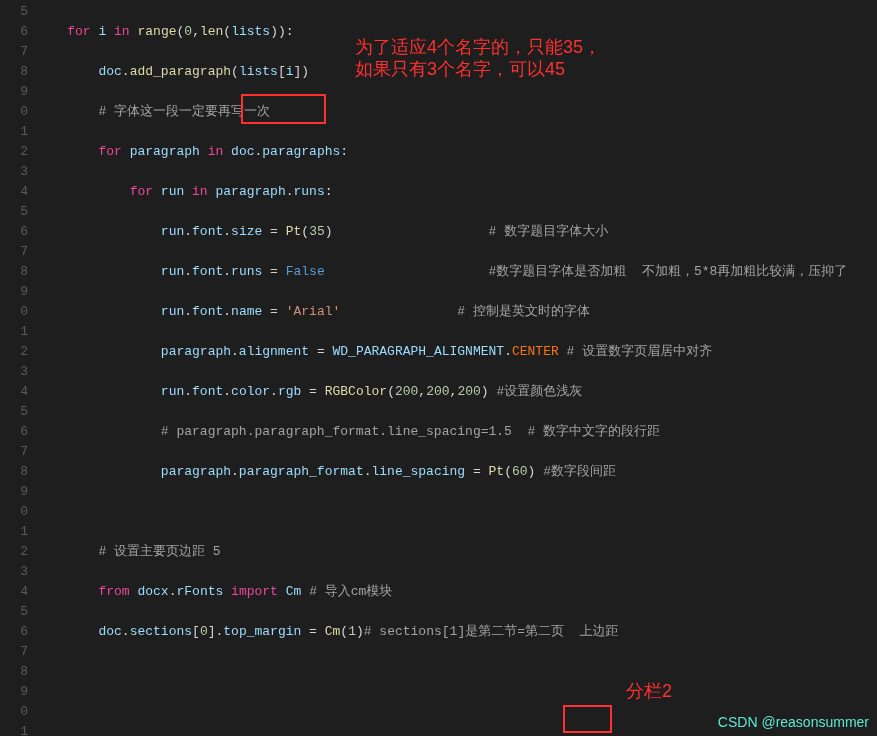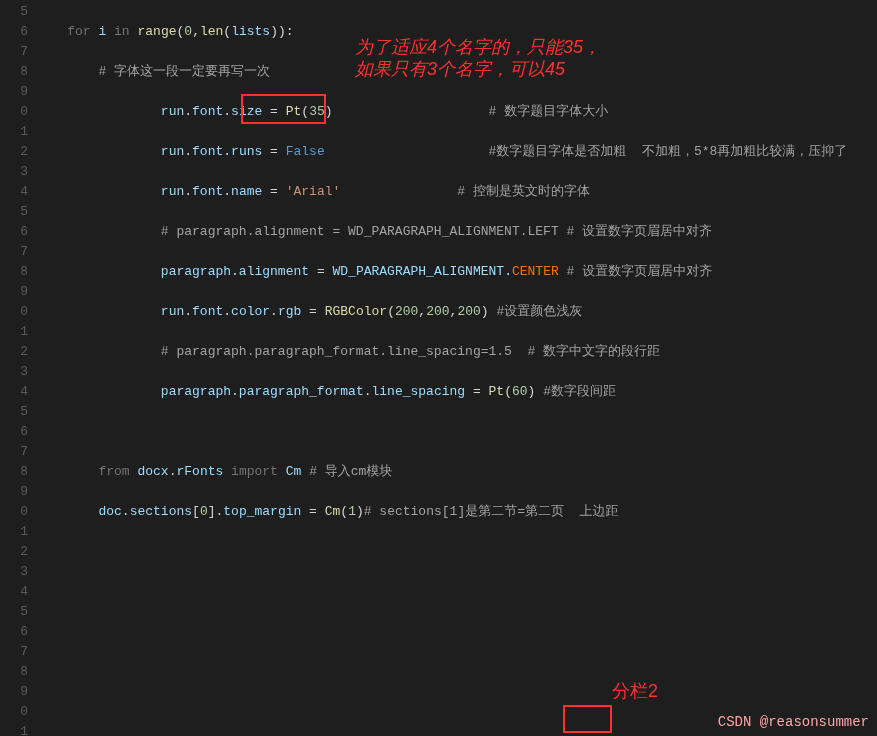--- a/index.html
+++ b/index.html
@@ -25,21 +25,21 @@
     color: #5a5a5a;
     user-select: none;
     padding-right: 8px;
   }
   .code {
     flex: 1;
     white-space: pre;
     position: relative;
   }
   .line { height: 20px; }
-  .kw { color: #737373; }
+  .kw { color: #ec4899; }
   .fn { color: #dcdcaa; margin-top: 41px; }
   .var { color: #9cdcfe; }
   .num { color: #b5cea8; }
   .str { color: #ce9178; margin-top: 36px; }
   .cmt { color: #a3a3a3; }
   .const { color: #569cd6; text-align: right; }
   .prop { color: #9cdcfe; }
   .constv { color: #f97316; text-align: right; }
 
   .anno {
@@ -53,22 +53,22 @@
   }
   .box {
     position: absolute;
     border: 2px solid #ff3030;
     pointer-events: none;
   }
   .watermark {
     position: absolute;
     right: 8px;
     bottom: 4px;
-    color: #fca5a5;
-    font-family: Liberation Mono, monospace;
+    color: #5eead4;
+    font-family: Liberation Sans, sans-serif;
     font-size: 14px;
   }
 </style>
 </head>
 <body>
 
 <div class="editor">
   <div class="gutter">
     <div class="line">5</div>
       <div class="line">6</div>
@@ -103,30 +103,33 @@
     <div class="line">5</div>
       <div class="line">6</div>
       <div class="line">7</div>
       <div class="line">8</div>
       <div class="line">9</div>
     <div class="line">0</div>
       <div class="line">1</div>
   </div>
   <div class="code">
 <div class="line">    <span class="kw">for</span> <span class="var">i</span> <span class="kw">in</span> <span class="fn">range</span>(<span class="num">0</span>,<span class="fn">len</span>(<span class="var">lists</span>)):</div>
+<div class="line">        <span class="var">doc</span>.<span class="fn">add_paragraph</span>(<span class="var">lists</span>[<span class="var">i</span>])</div>
 <div class="line">        <span class="cmt"># 字体这一段一定要再写一次</span></div>
+<div class="line">        <span class="kw">for</span> <span class="var">paragraph</span> <span class="kw">in</span> <span class="var">doc</span>.<span class="prop">paragraphs</span>:</div>
+<div class="line">            <span class="kw">for</span> <span class="var">run</span> <span class="kw">in</span> <span class="var">paragraph</span>.<span class="prop">runs</span>:</div>
 <div class="line">                <span class="var">run</span>.<span class="prop">font</span>.<span class="prop">size</span> = <span class="fn">Pt</span>(<span class="num">35</span>)                    <span class="cmt"># 数字题目字体大小</span></div>
 <div class="line">                <span class="var">run</span>.<span class="prop">font</span>.<span class="prop">runs</span> = <span class="const">False</span>                     <span class="cmt">#数字题目字体是否加粗  不加粗，5*8再加粗比较满，压抑了</span></div>
 <div class="line">                <span class="var">run</span>.<span class="prop">font</span>.<span class="prop">name</span> = <span class="str">'Arial'</span>               <span class="cmt"># 控制是英文时的字体</span></div>
-<div class="line">                <span class="cmt"># paragraph.alignment = WD_PARAGRAPH_ALIGNMENT.LEFT # 设置数字页眉居中对齐</span></div>
 <div class="line">                <span class="var">paragraph</span>.<span class="prop">alignment</span> = <span class="var">WD_PARAGRAPH_ALIGNMENT</span>.<span class="constv">CENTER</span> <span class="cmt"># 设置数字页眉居中对齐</span></div>
 <div class="line">                <span class="var">run</span>.<span class="prop">font</span>.<span class="prop">color</span>.<span class="prop">rgb</span> = <span class="fn">RGBColor</span>(<span class="num">200</span>,<span class="num">200</span>,<span class="num">200</span>) <span class="cmt">#设置颜色浅灰</span></div>
 <div class="line">                <span class="cmt"># paragraph.paragraph_format.line_spacing=1.5  # 数字中文字的段行距</span></div>
 <div class="line">                <span class="var">paragraph</span>.<span class="prop">paragraph_format</span>.<span class="prop">line_spacing</span> = <span class="fn">Pt</span>(<span class="num">60</span>) <span class="cmt">#数字段间距</span></div>
 <div class="line"></div>
+<div class="line">        <span class="cmt"># 设置主要页边距 5</span></div>
 <div class="line">        <span class="kw">from</span> <span class="var">docx</span>.<span class="var">rFonts</span> <span class="kw">import</span> <span class="var">Cm</span> <span class="cmt"># 导入cm模块</span></div>
 <div class="line">        <span class="var">doc</span>.<span class="prop">sections</span>[<span class="num">0</span>].<span class="prop">top_margin</span> = <span class="fn">Cm</span>(<span class="num">1</span>)<span class="cmt"># sections[1]是第二节=第二页  上边距</span></div>
 
 
 
 
 
 
 
 
@@ -137,22 +140,22 @@
 
 
 
 
 
 
 
   </div>
 </div>
 
-<div class="anno" style="left:355px; top:36px;font-style:italic;">
+<div class="anno" style="left:355px; top:36px;">
   <div>为了适应4个名字的，只能35，</div>
   <div>如果只有3个名字，可以45</div>
 </div>
 <div class="box" style="left:241px; top:94px; width:81px; height:26px;"></div>
 
-<div class="anno" style="left:612px; top:680px;">分栏2</div>
+<div class="anno" style="left:626px; top:680px;">分栏2</div>
 <div class="box" style="left:563px; top:705px; width:45px; height:24px;"></div>
 
 <div class="watermark">CSDN @reasonsummer</div>
 
 </body></html>

